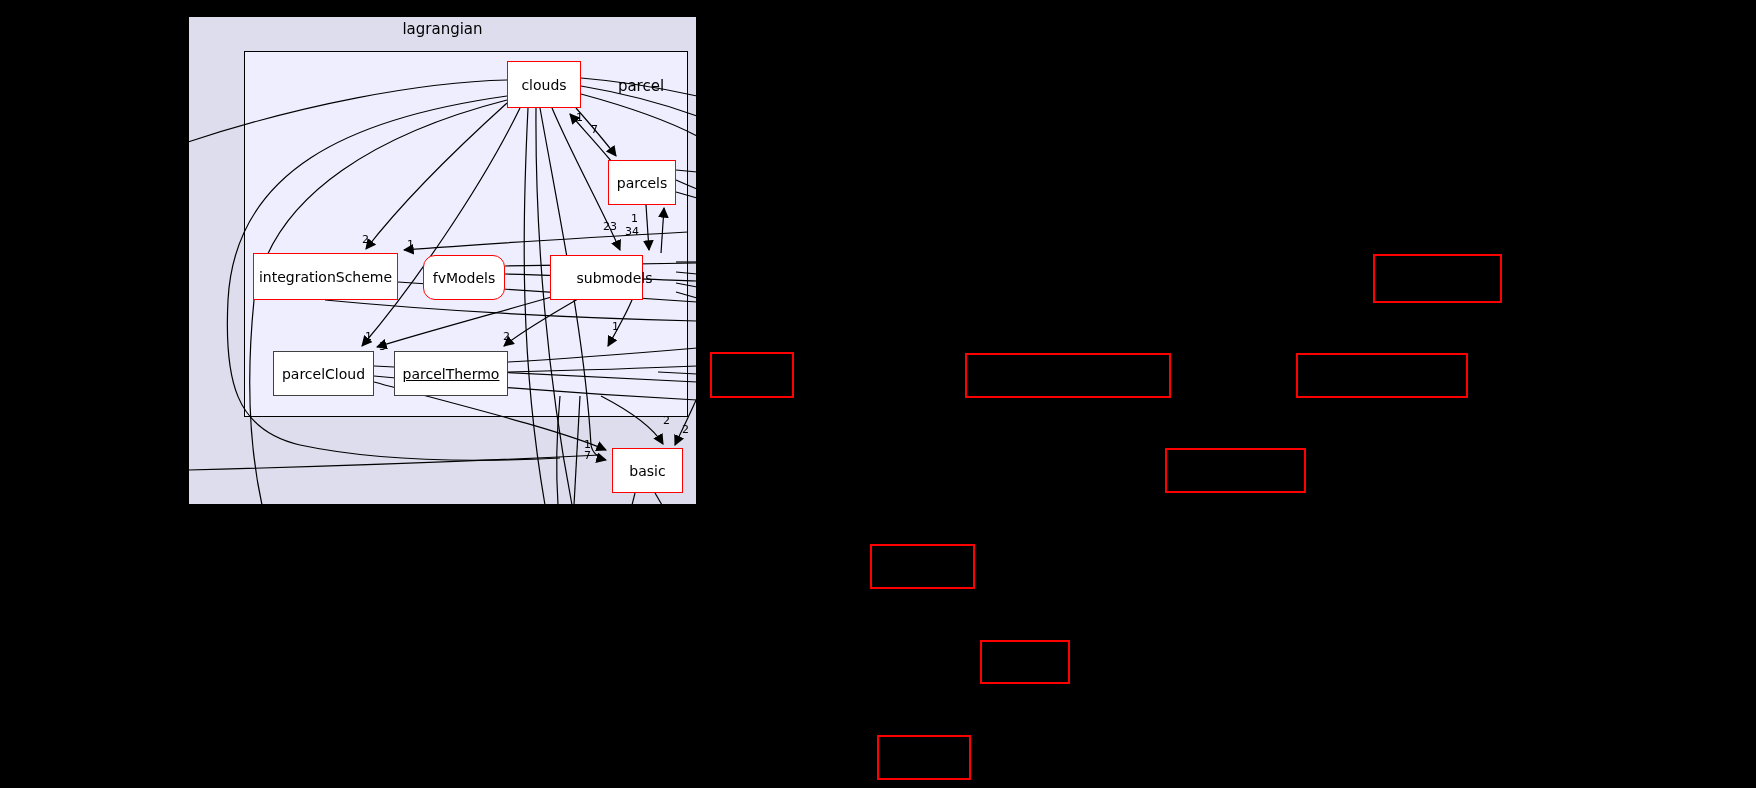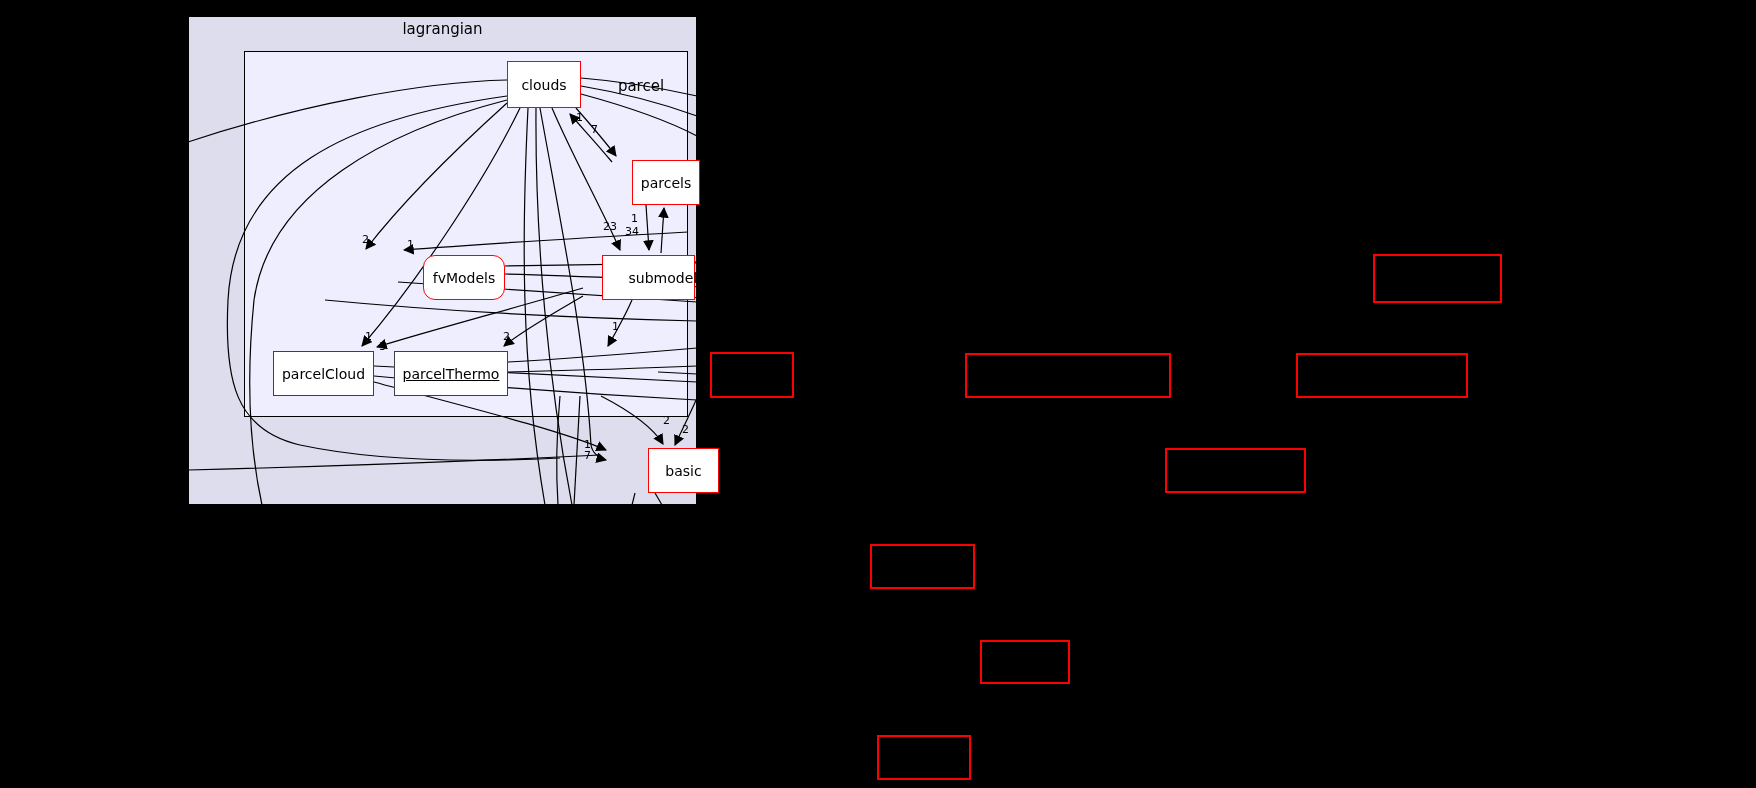--- a/index.html
+++ b/index.html
@@ -13,28 +13,28 @@
   #inner-label{position:absolute;left:601px;top:77px;width:80px;font-size:15px;color:#000;}
   #edges{position:absolute;left:0;top:0;width:1756px;height:788px;pointer-events:none;}
   .node{position:absolute;box-sizing:border-box;background:#fff;border:1.5px solid #ff0000;
         display:flex;align-items:center;justify-content:center;
         font-size:14px;color:#000000;cursor:pointer;}
   .node.plain{border-color:#404040;}
   .ext{position:absolute;box-sizing:border-box;border:2px solid #ff0000;background:transparent;cursor:pointer;}
   .elabel{position:absolute;font-size:11px;color:#000;line-height:11px;}
   
   #n-clouds{left:507px;top:61px;width:74px;height:47px;}
-  #n-parcels{left:632px;top:160px;width:68px;height:45px;}
+  #n-parcels{left:608px;top:160px;width:68px;height:45px;}
   #n-integrationScheme{left:253px;top:253px;width:145px;height:47px;}
   #n-fvModels{left:423px;top:255px;width:82px;height:45px;border-radius:12px;}
-  #n-submodels{left:602px;top:255px;width:93px;height:45px;padding-left:36px;}
+  #n-submodels{left:550px;top:255px;width:93px;height:45px;padding-left:36px;}
   #n-parcelCloud{left:273px;top:351px;width:101px;height:45px;}
   #n-parcelThermo{left:394px;top:351px;width:114px;height:45px;text-decoration:underline;}
   #n-phaseProperties{left:532px;top:351px;width:126px;height:45px;}
-  #n-basic{left:648px;top:448px;width:71px;height:45px;}
+  #n-basic{left:612px;top:448px;width:71px;height:45px;}
   
   #x1{left:1373px;top:254px;width:129px;height:49px;}
   #x2{left:710px;top:352px;width:84px;height:46px;}
   #x3{left:965px;top:353px;width:206px;height:45px;}
   #x4{left:1296px;top:353px;width:172px;height:45px;}
   #x5{left:1165px;top:448px;width:141px;height:45px;}
   #x6{left:870px;top:544px;width:105px;height:45px;}
   #x7{left:980px;top:640px;width:90px;height:44px;}
   #x8{left:877px;top:735px;width:94px;height:45px;}
 </style>
@@ -132,20 +132,23 @@
   <span class="elabel" style="left:682px;top:424px">2</span>
   <span class="elabel" style="left:584px;top:439px">1</span>
   <span class="elabel" style="left:584px;top:450px">7</span>
 
   <div class="node" id="n-clouds">
     <span>clouds</span>
   </div>
   <div class="node" id="n-parcels">
     <span>parcels</span>
   </div>
+  <div class="node" id="n-integrationScheme">
+    <span>integrationScheme</span>
+  </div>
   <div class="node" id="n-fvModels">
     <span>fvModels</span>
   </div>
   <div class="node" id="n-submodels">
     <span>submodels</span>
   </div>
   <div class="node plain" id="n-parcelCloud">
     <span>parcelCloud</span>
   </div>
   <div class="node plain" id="n-parcelThermo">

